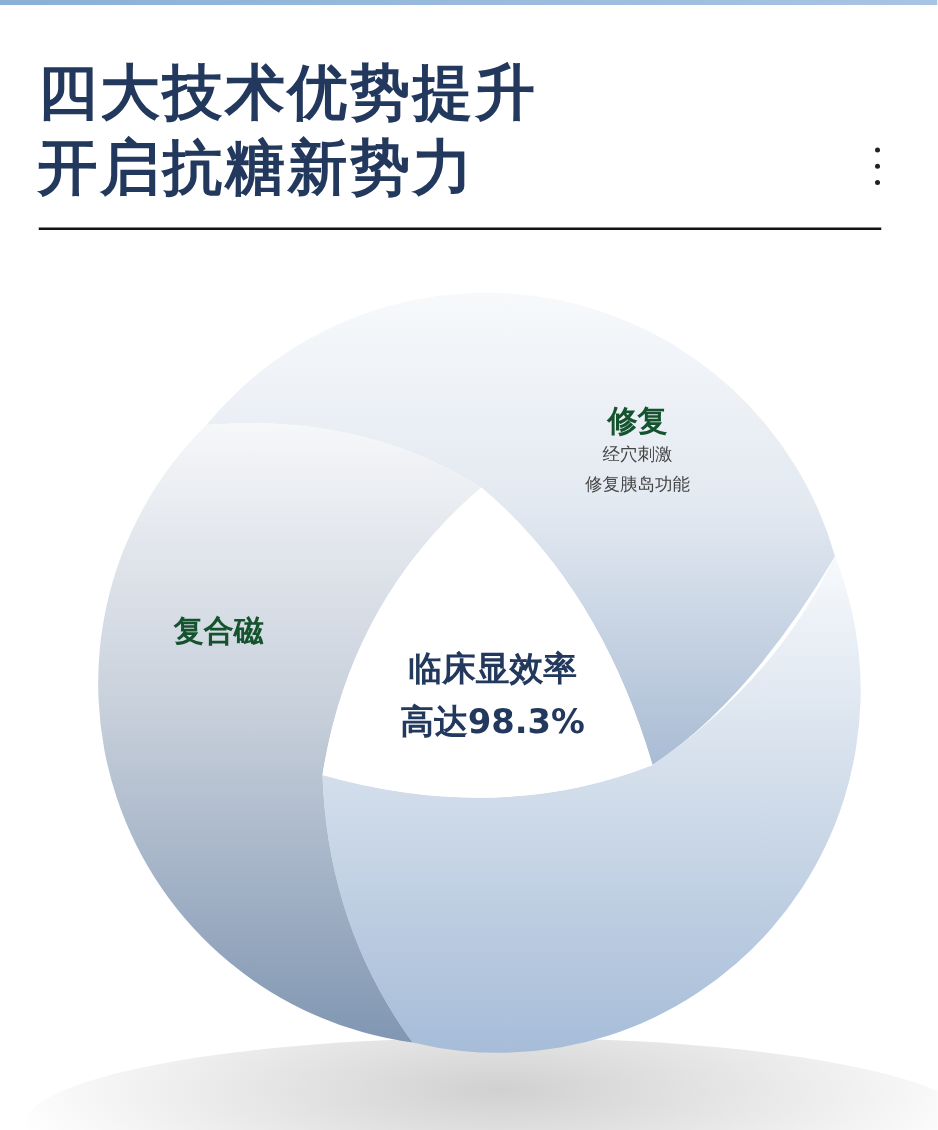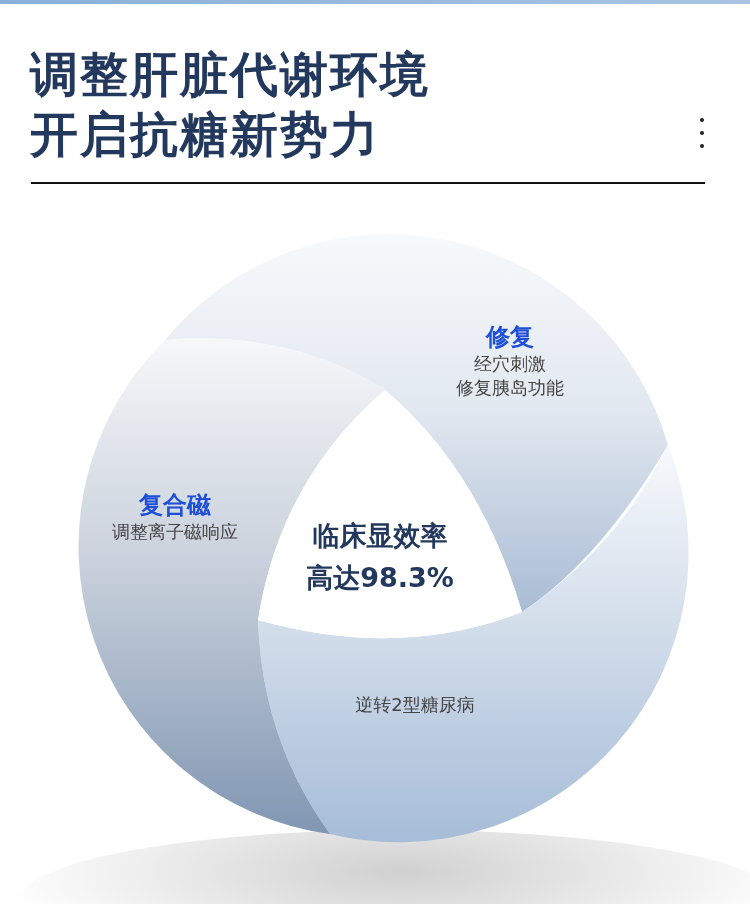--- a/index.html
+++ b/index.html
@@ -29,34 +29,34 @@
   }
   .diagram { position: absolute; left: 0; top: 0; width: 750px; height: 904px; }
   .floor-shadow {
     position: absolute; left: 20px; top: 830px; width: 760px; height: 140px;
     border-radius: 50%;
     background: radial-gradient(ellipse at 50% 30%, rgba(170,170,170,0.55) 0%, rgba(200,200,200,0.35) 45%, rgba(255,255,255,0) 75%);
   }
   .seg-label {
     position: absolute; text-align: center; color: #3a3a3a;
   }
-  .seg-label .h { font-size: 24px; font-weight: bold; line-height: 30px; color: #1d4ed8; }
-  .seg-label .d { font-size: 18px; line-height: 24px; color: #444; white-space: nowrap; }
+  .seg-label .h { font-size: 24px; font-weight: bold; line-height: 30px; color: #14532d; }
+  .seg-label .d { font-size: 14px; line-height: 24px; color: #444; white-space: nowrap; }
   .center-text {
-    position: absolute; left: 280px; top: 515px; width: 200px; text-align: center;
+    position: absolute; left: 294px; top: 515px; width: 200px; text-align: center;
     color: #22385c; font-weight: bold; font-size: 27px; line-height: 42px;
   }
 </style>
 </head>
 <body>
 
 <div class="top-bar"></div>
 
 <div class="title">
-  <div>调整肝脏代谢环境</div>
+  <div>四大技术优势提升</div>
   <div>开启抗糖新势力</div>
 </div>
 
 <div class="more-menu">
   <span></span>
   <span></span>
   <span></span>
 </div>
 
 <div class="rule"></div>
@@ -92,23 +92,21 @@
 </svg>
 
 <div class="seg-label" style="left:420px; top:322px; width:180px;">
   <div class="h">修复</div>
   <div class="d">经穴刺激</div>
   <div class="d">修复胰岛功能</div>
 </div>
 
 <div class="seg-label" style="left:85px; top:490px; width:180px;text-align:center;">
   <div class="h">复合磁</div>
-  <div class="d">调整离子磁响应</div>
 </div>
 
 <div class="seg-label" style="left:315px; top:693px; width:200px;">
-  <div class="d">逆转2型糖尿病</div>
 </div>
 
 <div class="center-text">
   <div>临床显效率</div>
   <div>高达98.3%</div>
 </div>
 
 </body></html>

